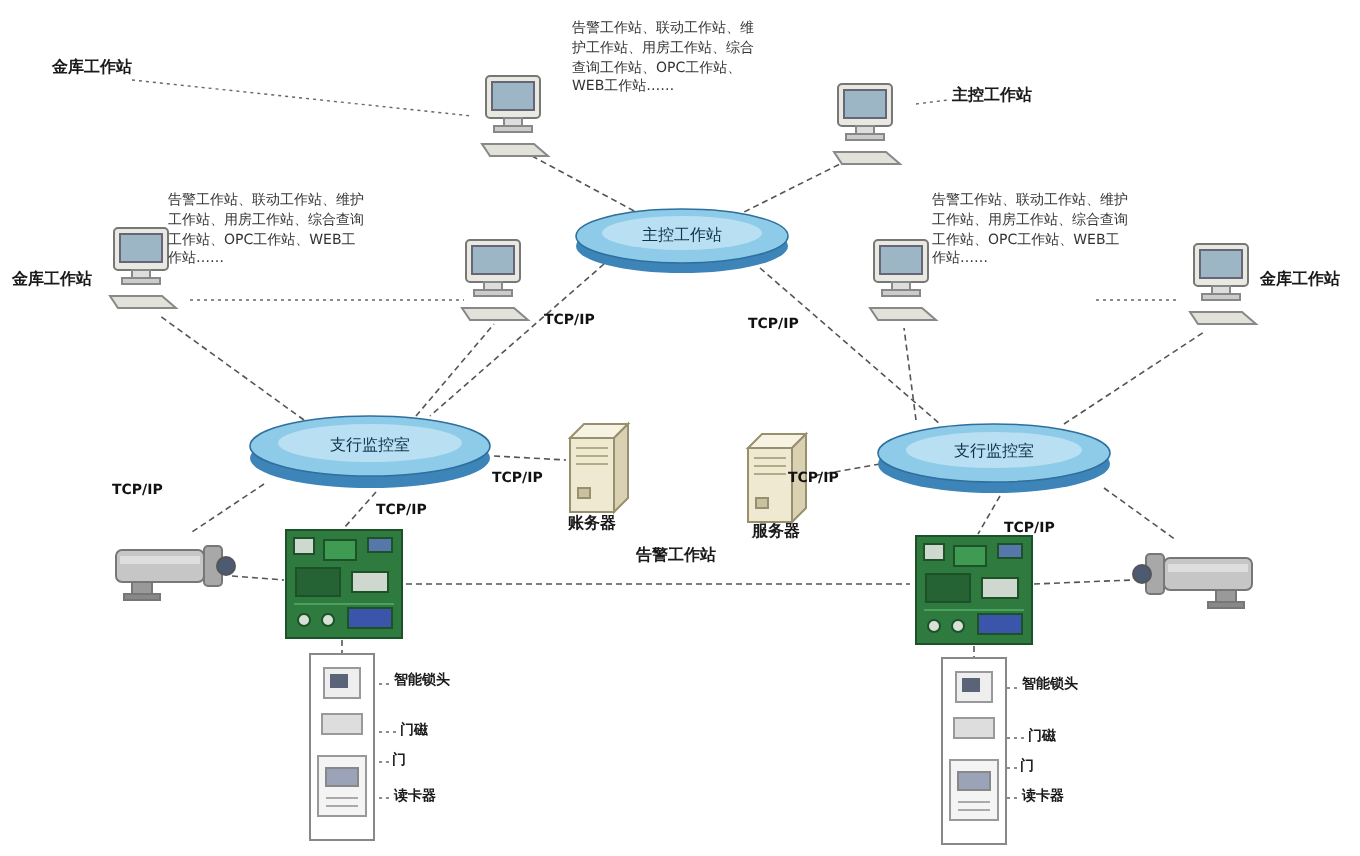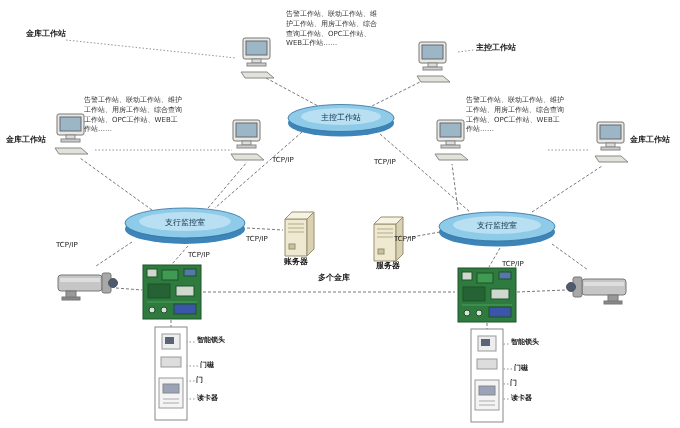--- a/index.html
+++ b/index.html
@@ -3,21 +3,21 @@
 <meta charset="utf-8">
 <style>
   html,body{margin:0;padding:0;background:#fff;}
   #canvas{
     position:relative;width:680px;height:428px;background:#ffffff;
     font-family:"DejaVu Sans","Liberation Sans",sans-serif;overflow:hidden;
   }
   .abs{position:absolute;}
   .lbl{position:absolute;font-size:8px;color:#1a1a1a;white-space:nowrap;line-height:1.1;font-weight:bold;}
   .ann{position:absolute;font-size:7px;color:#333;line-height:1.4;white-space:normal;}
-  .tcp{position:absolute;font-size:7px;font-weight:normal;color:#111;white-space:nowrap;}
+  .tcp{position:absolute;font-size:7px;font-weight:bold;color:#111;white-space:nowrap;}
   .cloud-label{position:absolute;font-size:8px;color:#10324a;text-align:center;width:100%;}
   svg{display:block;}
   #wires{position:absolute;left:0;top:0;z-index:1;}
   .icon{z-index:2;}
   .txt{z-index:3;}
 </style>
 </head>
 <body>
 
 <div id="canvas">
@@ -261,21 +261,21 @@
   <div class="lbl txt" style="left:6px;top:136px;">金库工作站</div>
   <div class="lbl txt" style="left:630px;top:136px;">金库工作站</div>
 
   <div class="ann txt" style="left:286px;top:10px;width:92px;">告警工作站、联动工作站、维护工作站、用房工作站、综合查询工作站、OPC工作站、WEB工作站……</div>
   <div class="ann txt" style="left:84px;top:96px;width:100px;">告警工作站、联动工作站、维护工作站、用房工作站、综合查询工作站、OPC工作站、WEB工作站……</div>
   <div class="ann txt" style="left:466px;top:96px;width:100px;">告警工作站、联动工作站、维护工作站、用房工作站、综合查询工作站、OPC工作站、WEB工作站……</div>
 
   <div class="lbl txt" style="left:284px;top:258px;text-align:center;">账务器</div>
   <div class="lbl txt" style="left:376px;top:262px;">服务器</div>
 
-  <div class="lbl txt" style="left:318px;top:274px;">多个金库</div>
+  <div class="lbl txt" style="left:318px;top:274px;">告警工作站</div>
 
   <div class="tcp txt" style="left:272px;top:156px;">TCP/IP</div>
   <div class="tcp txt" style="left:374px;top:158px;">TCP/IP</div>
   <div class="tcp txt" style="left:56px;top:241px;">TCP/IP</div>
   <div class="tcp txt" style="left:246px;top:235px;">TCP/IP</div>
   <div class="tcp txt" style="left:188px;top:251px;">TCP/IP</div>
   <div class="tcp txt" style="left:394px;top:235px;">TCP/IP</div>
   <div class="tcp txt" style="left:502px;top:260px;">TCP/IP</div>
 
   <div class="lbl txt" style="left:197px;top:337px;font-size:7px;">智能锁头</div>

